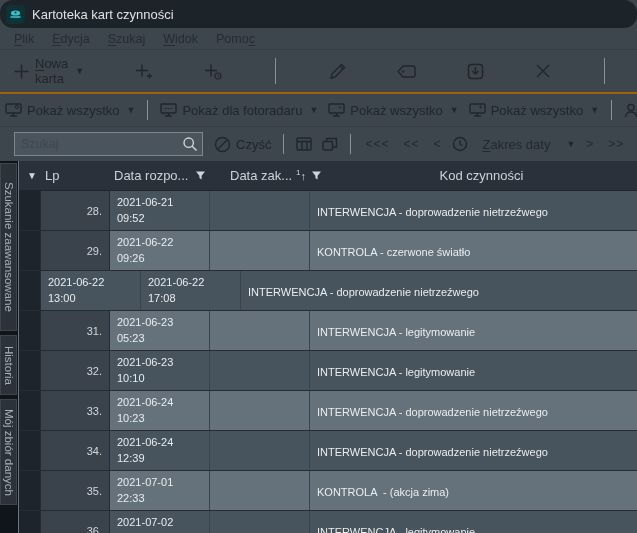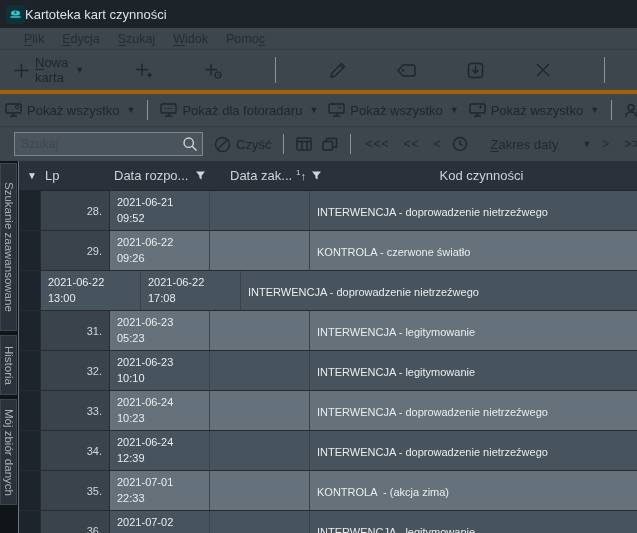--- a/index.html
+++ b/index.html
@@ -6,36 +6,36 @@
   html,body { width:637px; height:533px; overflow:hidden; }
   body {
     font-family: "Liberation Sans", "DejaVu Sans", sans-serif;
     background:#3d454d; color:#23292f; font-size:13px;
     -webkit-font-smoothing:antialiased;
   }
   .window { position:relative; width:637px; height:533px; overflow:hidden; background:#3d454d; }
 
   
   .titlebar { position:absolute; left:0; top:0; width:637px; height:28px;
-    background:#1c2329; display:flex; align-items:center; padding-left:6px; }
+    background:#1c2329; display:flex; align-items:center; gap:7px; padding-left:6px;border-radius:13px; }
   .appicon { width:19px; height:19px; border-radius:4px; background:#0e3238;
     display:flex; align-items:center; justify-content:center; flex:0 0 auto; }
   .titlebar .title { color:#dde2e6; font-size:13px; }
 
   
   .menubar { position:absolute; left:0; top:28px; width:637px; height:22px;
-    background:#3d454d; display:flex; align-items:center; gap:2px; padding-left:16px;
+    background:#3d454d; display:flex; align-items:center; gap:2px; padding-left:6px;
     border-bottom:1px solid #343c43; }
   .menu-item { padding:2px 8px; color:#262c32; font-size:12.5px; cursor:default; }
   .u { text-decoration:underline; text-underline-offset:2px; }
 
   
   .toolbar1 { position:absolute; left:0; top:50px; width:637px; height:44px;
     background:#3d454d; display:flex; align-items:center; padding-left:8px;
-    border-bottom:4px solid #a16207; color:#20262c;gap:41px; }
+    border-bottom:2px solid #a16207; color:#20262c;gap:41px; }
   .toolbar2 { position:absolute; left:0; top:94px; width:637px; height:33px;
     background:#3d454d; display:flex; align-items:center; 
     border-bottom:1px solid #343c43; color:#20262c; white-space:nowrap; }
   .tbtn { display:flex; align-items:center; gap:5px; padding:4px 5px; border-radius:2px; color:#20262c; }
   .tbtn .lbl { font-size:13px; }
   .caret { font-size:9px; color:#20262c; margin-left:2px; }
   .vsep { width:1px; height:26px; background:#8a9199; margin:0 7px; flex:0 0 auto; }
   .vsep.s { height:20px; }
   .disabled { color:#57616a !important; }
   .disabled svg { stroke:#57616a !important; }
@@ -45,21 +45,21 @@
   
   .searchrow { position:absolute; left:0; top:127px; width:512px; height:34px;
     background:#3d454d; display:flex; align-items:center; padding-left:14px;
     color:#23292f; white-space:nowrap; }
   .searchbox { width:292px; height:24px; background:#4a545c; border:1px solid #7e878f;
     display:flex; align-items:center; padding:0 4px 0 6px; }
   .searchbox input { flex:1; background:transparent; border:none; outline:none;
     color:#dfe3e6; font-size:12.5px; font-family:inherit; min-width:0; }
   .searchbox input::placeholder { color:#3e474f; }
   .pagelink { font-size:12px; letter-spacing:1px; padding:0 7px; color:#23292f; }
-  .zakres { display:flex; align-items:center; gap:22px; padding:0 4px; }
+  .zakres { display:flex; align-items:center; gap:14px; padding:0 4px; }
 
   
   .main { position:absolute; left:0; top:161px; width:637px; height:372px; background:#10151a; display:flex; }
   .sidestrip { width:18px; height:100%; background:#10151a; display:flex; flex-direction:column; gap:4px; padding-top:2px; flex:0 0 auto; }
   .sidetab { background:#2b323a; border:1px solid #3e454d; color:#a8b0b7; font-size:11.5px;
     writing-mode:vertical-rl; text-align:center; display:flex; align-items:center; justify-content:center;
     width:17px; }
   .sidetab.t1 { height:168px; }
   .sidetab.t2 { height:60px; }
   .sidetab.t3 { height:106px; }

